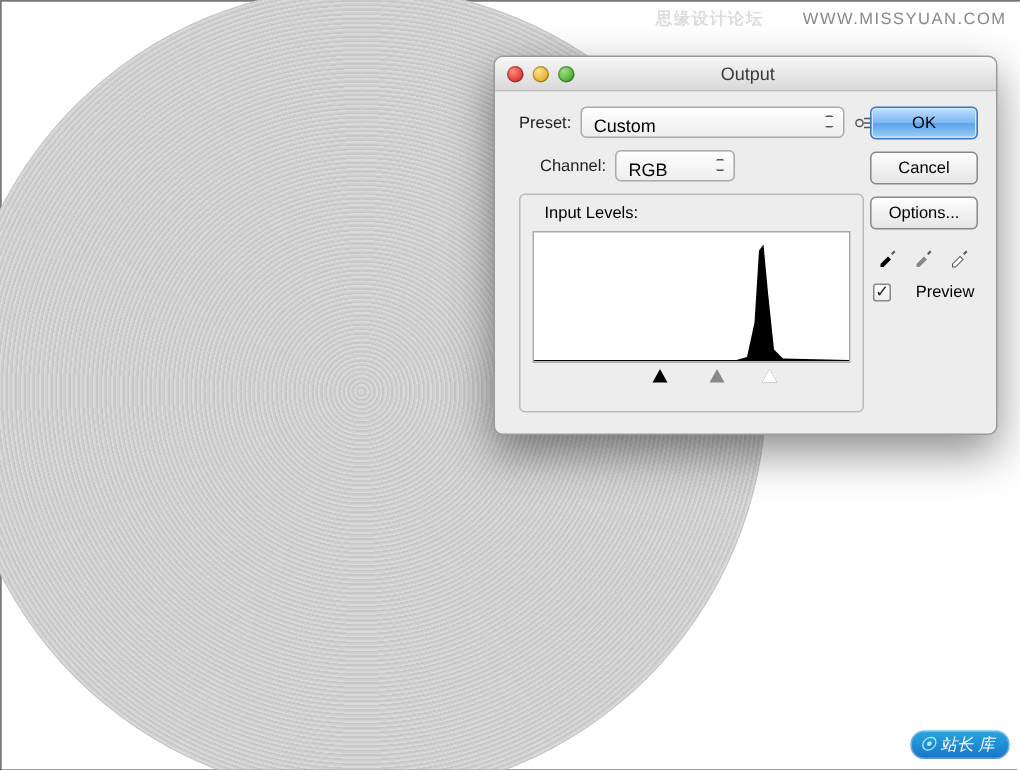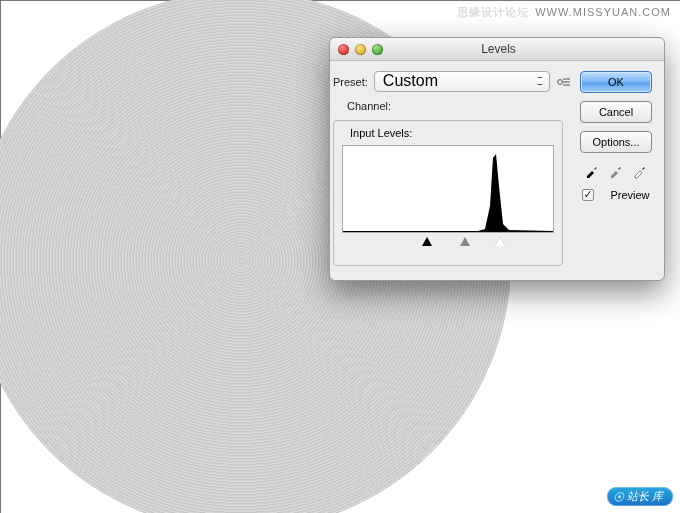--- a/index.html
+++ b/index.html
@@ -5,37 +5,37 @@
   html,body{margin:0;padding:0;width:680px;height:513px;overflow:hidden;font-family:"Lucida Grande","Helvetica Neue",Arial,sans-serif;font-size:11px;color:#000;background:#000}
   .stage{position:relative;width:680px;height:513px;background:#000;border:1px solid #777;box-sizing:border-box}
   .canvas{position:absolute;left:0;top:0;width:680px;height:513px;background:#fff}
   .disc{position:absolute;left:-30px;top:-10px;width:540px;height:540px;border-radius:50%;
     background:
       repeating-radial-gradient(circle at 50% 50%, #c8c8c8 0 1px, #d2d2d2 1px 2px, #c0c0c0 2px 3px),
       radial-gradient(circle at 50% 50%, #e0e0e0 0 10%, #c9c9c9 20%, #d4d4d4 40%, #c6c6c6 60%, #d0d0d0 80%, #c2c2c2 100%);
     filter:contrast(1.05) brightness(1.02);
   }
   .wm-top{position:absolute;right:8px;top:4px;color:#888;font-size:11px;letter-spacing:1px}
-  .wm-top b{color:#ddd;margin-right:2px;font-weight:bold}
+  .wm-top b{color:#ddd;margin-right:22px;font-weight:bold}
   .wm-bot{position:absolute;right:6px;bottom:6px;background:linear-gradient(#2aa7e0,#1774c8);color:#fff;border-radius:9px;padding:2px 10px 2px 6px;font-size:11px;font-style:italic;display:flex;align-items:center;gap:3px;box-shadow:inset 0 0 0 1px rgba(255,255,255,.3)}
   .wm-bot .glow{color:#aef}
   
   .win{position:absolute;left:328px;top:36px;width:334px;border:1px solid #9a9a9a;border-radius:6px;background:#ededed;box-shadow:0 12px 30px rgba(0,0,0,.45)}
   .titlebar{height:22px;border-bottom:1px solid #bdbdbd;border-radius:6px 6px 0 0;
     background:linear-gradient(#f7f7f7,#d9d9d9);display:flex;align-items:center}
   .traffic{display:flex;gap:6px;margin-left:8px}
   .tl{width:11px;height:11px;border-radius:50%;box-shadow:inset 0 0 0 1px rgba(0,0,0,.25)}
   .tl.red{background:radial-gradient(circle at 35% 30%,#ff8a80,#e0443e 60%,#b5201b)}
   .tl.yel{background:radial-gradient(circle at 35% 30%,#ffe08a,#e6b93c 60%,#b88700)}
   .tl.grn{background:radial-gradient(circle at 35% 30%,#9fe08a,#58b53c 60%,#2c7a12)}
   .title{flex:1;text-align:center;font-size:12px;color:#3b3b3b;margin-left:-50px}
-  .body{padding:10px 3px 14px;position:relative}
+  .body{padding:10px 16px 14px;position:relative}
   .row{display:flex;align-items:center;gap:6px;margin-bottom:8px}
   .lab{color:#222}
-  .select{display:inline-flex;align-items:flex-start;height:19px;border:1px solid #aaa;border-radius:4px;background:linear-gradient(#fff,#eee);padding:0 18px 0 8px;position:relative;font-size:16px}
+  .select{display:inline-flex;align-items:flex-end;height:19px;border:1px solid #aaa;border-radius:4px;background:linear-gradient(#fff,#eee);padding:0 18px 0 8px;position:relative;font-size:12px}
   .select::after{content:"";position:absolute;right:5px;top:3px;width:8px;height:12px;
     background:
       linear-gradient(#555,#555) center 2px/6px 1px no-repeat,
       linear-gradient(#555,#555) center 9px/6px 1px no-repeat;
     clip-path:polygon(50% 0,100% 35%,0 35%,50% 0,0 65%,100% 65%,50% 100%,0 65%);
   }
   .preset-select{width:148px}
   .mini-icon{width:16px;height:14px;display:inline-block}
   .mini-icon svg{display:block}
   .rightcol{position:absolute;right:12px;top:10px;width:72px;display:flex;flex-direction:column;gap:8px;align-items:stretch}
@@ -74,40 +74,43 @@
     <span>WWW.MISSYUAN.COM</span>
   </div>
 
   <div class="win">
     <div class="titlebar">
       <div class="traffic">
         <div class="tl red"></div>
         <div class="tl yel"></div>
         <div class="tl grn"></div>
       </div>
-      <div class="title">Levels</div>
+      <div class="title">Output</div>
     </div>
 
     <div class="body">
 
       <div class="row">
         <span class="lab">Preset:</span>
         <div class="select preset-select">
           <span>Custom</span>
         </div>
         <span class="mini-icon">
           <svg viewBox="0 0 16 14">
               <circle cx="4" cy="7" r="2.4" fill="none" stroke="#555"></circle>
               <path d="M7 4h7M7 7h7M7 10h7" stroke="#555" stroke-width="1"></path>
             </svg>
         </span>
       </div>
 
       <div class="row" style="margin-left:14px">
         <span class="lab">Channel:</span>
+        <div class="select" style="width:52px">
+          <span>RGB</span>
+        </div>
       </div>
 
       <div class="group">
         <div class="glabel">Input Levels:</div>
         <div class="hist">
           <svg viewBox="0 0 210 86" preserveAspectRatio="none">
             <path d="M0 85 L60 85 L135 85 L142 83 L147 60 L150 12 L153 8 L156 40 L160 78 L166 84 L210 85 L210 86 L0 86 Z" fill="#000"></path>
           </svg>
         </div>
         <div class="slider">

